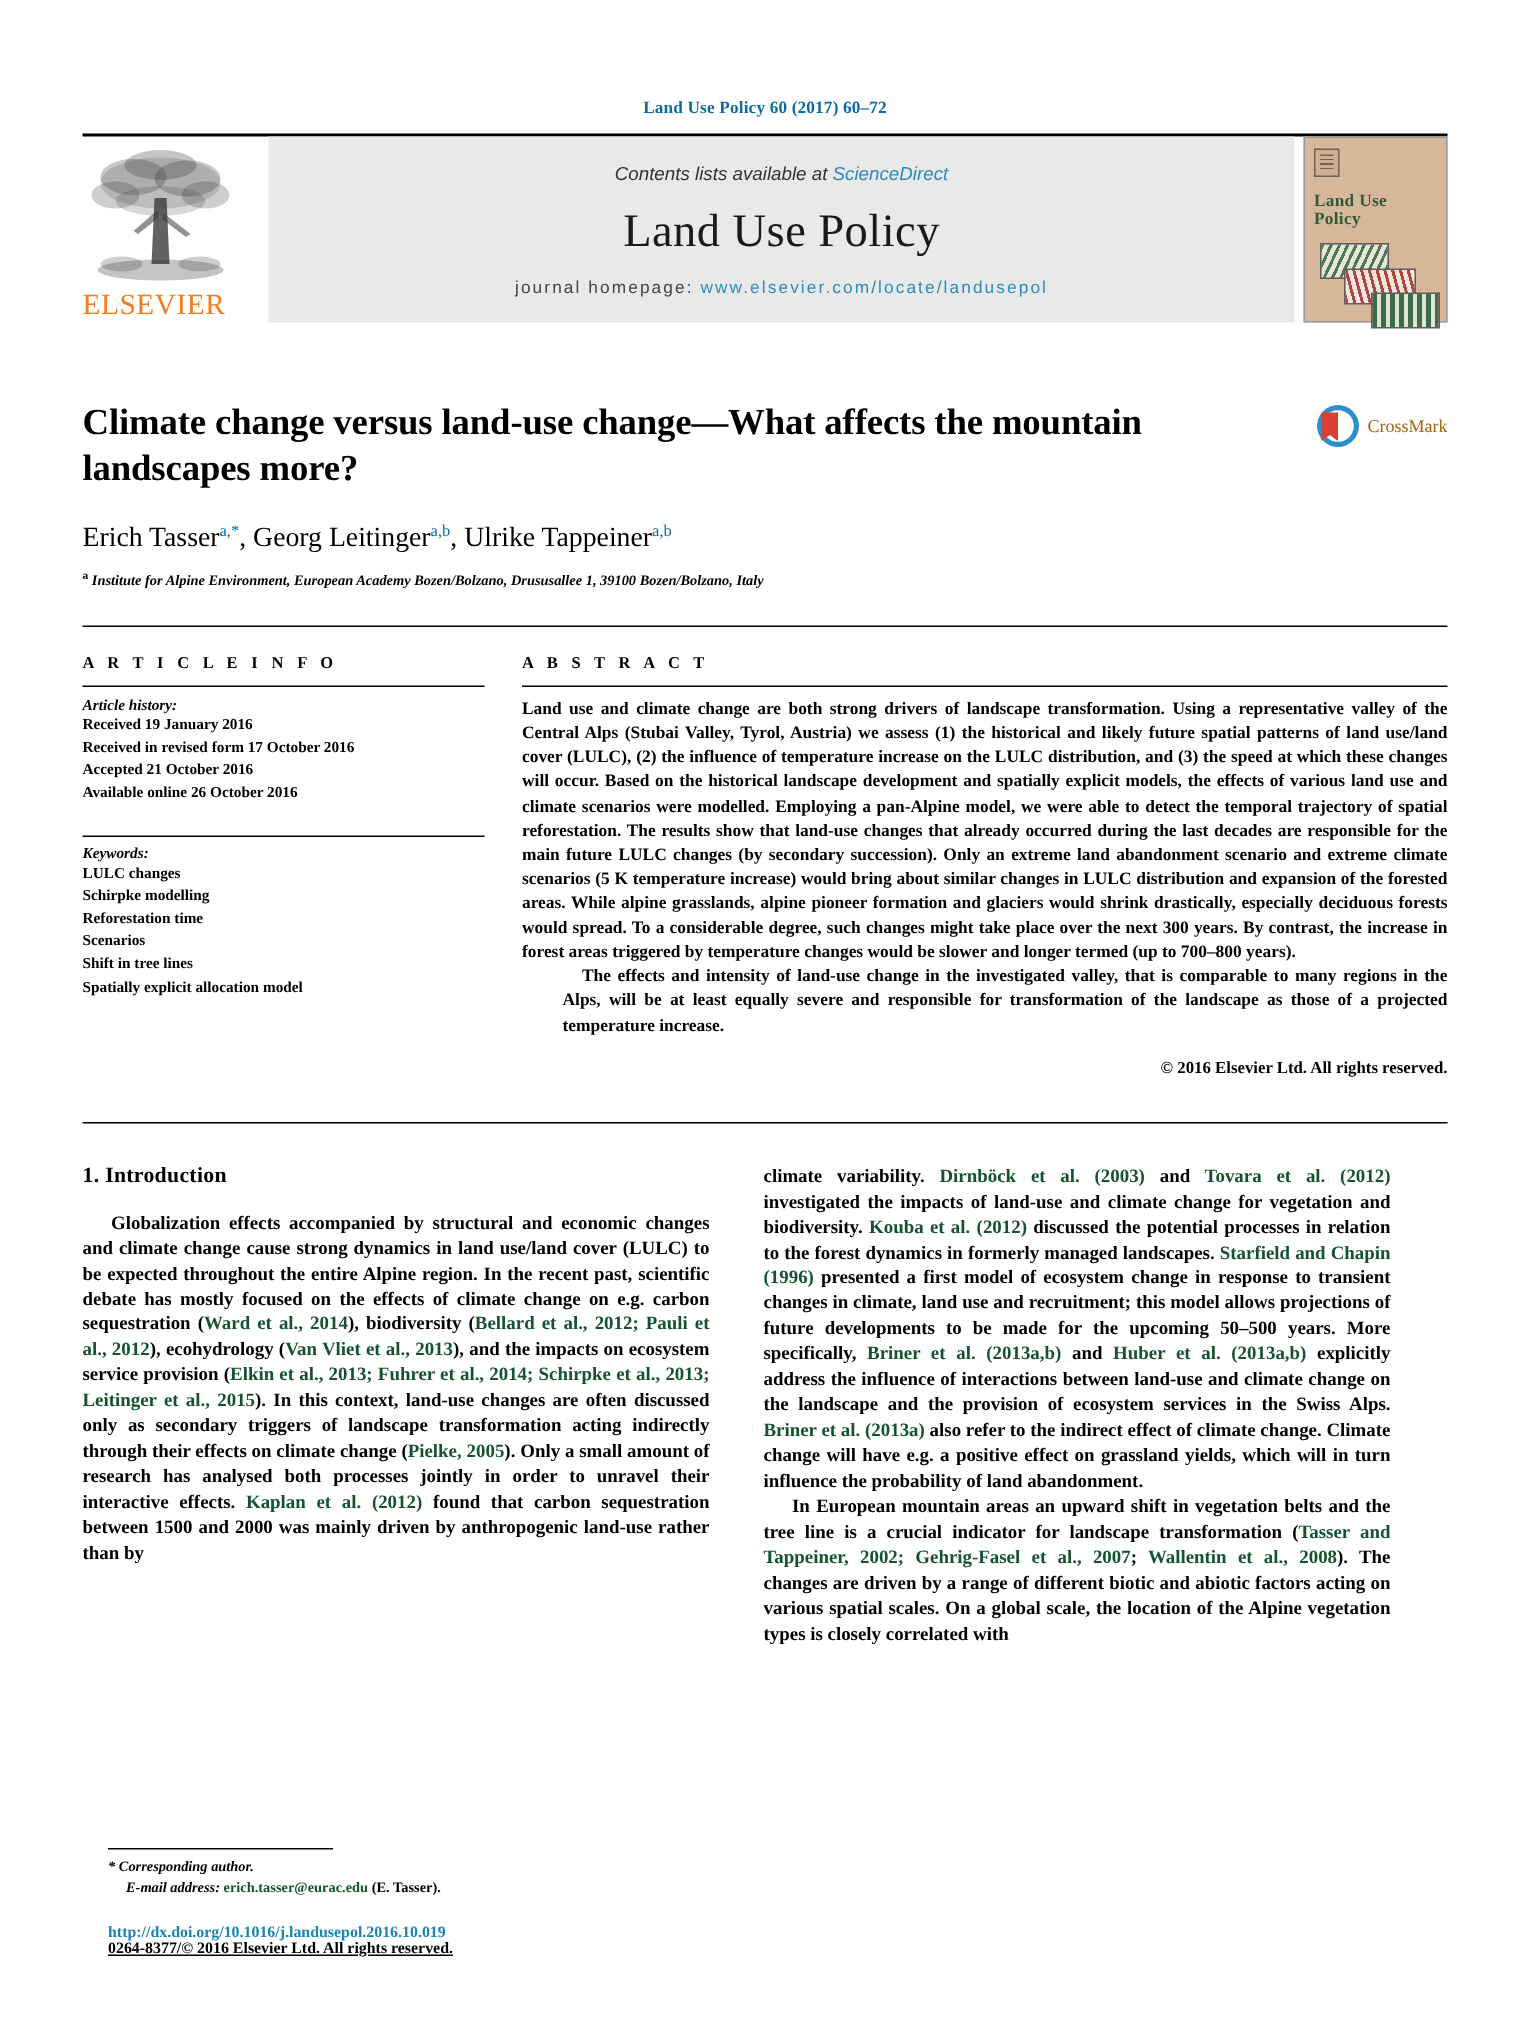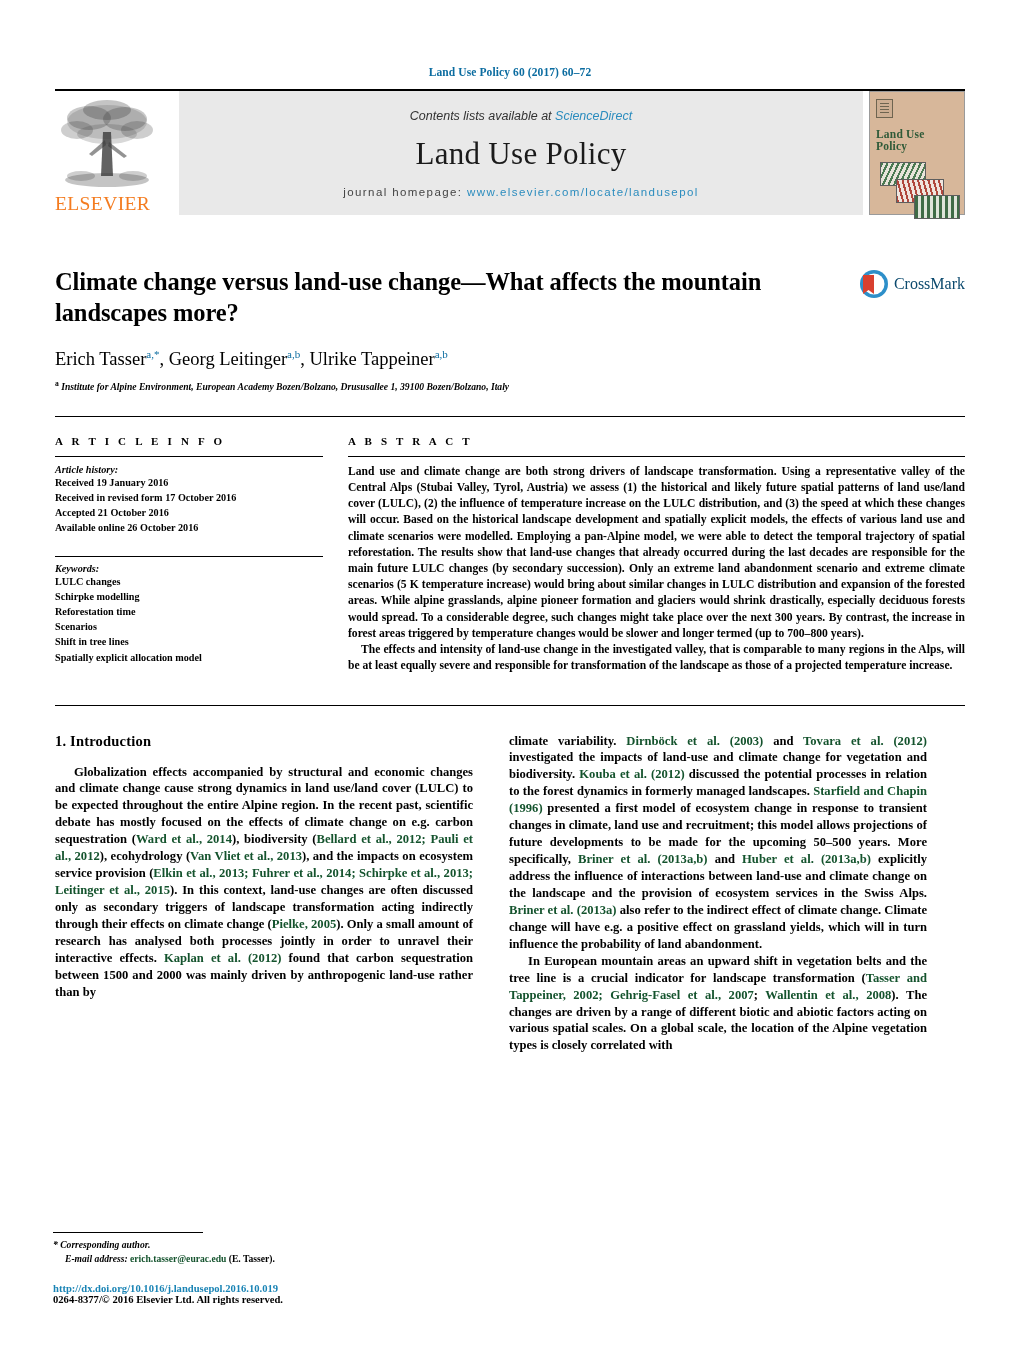--- a/index.html
+++ b/index.html
@@ -148,22 +148,22 @@
   .crossmark {
     position: absolute;
     right: 0px;
     top: 2px;
     display: flex;
     align-items: center;
     gap: 5px;
   }
   .crossmark-text {
     font-family: "Liberation Serif", serif;
-    font-size: 16px;
-    color: #0c4a6e;
+    font-size: 12px;
+    color: #a16207;
   }
   .authors {
     font-family: "Liberation Serif", serif;
     font-size: 18.5px;
     margin-top: 19px;
     letter-spacing: 0;
   }
   .authors sup { font-size: 11px; color: #0b6ca0; }
   .authors sup.ast { color: #0b6ca0; }
   .affil {
@@ -212,21 +212,21 @@
   .kw-block { margin-top: 21px; }
   .kw-block .hairline { margin-bottom: 6px; }
 
   .abstract-body {
     font-size: 11.6px;
     line-height: 1.40;
     text-align: justify;
     font-weight: bold;
   }
   .abstract-body p { margin: 0; text-indent: 0; }
-  .abstract-body p + p { text-indent: 13px; }
+  .abstract-body p + p { text-indent: 13px; margin-left: 27px; }
   .copyright {
     text-align: right;
     font-size: 11.2px;
     font-weight: bold;
     margin-top: 14px;
   }
 
   .body-rule {
     border-top: 1.6px solid #000;
     margin-top: 30px;
@@ -255,21 +255,21 @@
   .body-text p { margin: 0; text-indent: 19px; }
   .body-text p.noindent { text-indent: 0; }
   a.ref, .ref {
     color: #14532d;
     text-decoration: none;
   }
 
   
   .footnote {
     position: absolute;
-    left: 53px;
+    left: 72px;
     bottom: 46px;
     width: 418px;
     margin-top: 20px;
   }
   .fn-rule {
     border-top: 1px solid #000;
     width: 150px;
     margin-bottom: 5px;
   }
   .fn-line {
@@ -280,20 +280,21 @@
   .fn-line .it { font-style: italic; }
   .doi-block { margin-top: 17px; }
   .doi-link {
     color: #1a84b5;
     font-size: 10.6px;
     font-weight: bold;
   }
   .issn-line {
     font-size: 10.6px;
     font-weight: bold;
+    text-decoration: underline;
   }
 </style>
 </head>
 <body>
 
 <div class="page">
 
   <div class="runhead">Land Use Policy 60 (2017) 60–72</div>
 
   <div class="masthead">
@@ -389,20 +390,21 @@
       </div>
     </div>
 
     <div class="col-abs">
       <div class="sec-label">A B S T R A C T</div>
       <div class="hairline"></div>
       <div class="abstract-body">
         <p>Land use and climate change are both strong drivers of landscape transformation. Using a representative valley of the Central Alps (Stubai Valley, Tyrol, Austria) we assess (1) the historical and likely future spatial patterns of land use/land cover (LULC), (2) the influence of temperature increase on the LULC distribution, and (3) the speed at which these changes will occur. Based on the historical landscape development and spatially explicit models, the effects of various land use and climate scenarios were modelled. Employing a pan-Alpine model, we were able to detect the temporal trajectory of spatial reforestation. The results show that land-use changes that already occurred during the last decades are responsible for the main future LULC changes (by secondary succession). Only an extreme land abandonment scenario and extreme climate scenarios (5 K temperature increase) would bring about similar changes in LULC distribution and expansion of the forested areas. While alpine grasslands, alpine pioneer formation and glaciers would shrink drastically, especially deciduous forests would spread. To a considerable degree, such changes might take place over the next 300 years. By contrast, the increase in forest areas triggered by temperature changes would be slower and longer termed (up to 700–800 years).</p>
         <p>The effects and intensity of land-use change in the investigated valley, that is comparable to many regions in the Alps, will be at least equally severe and responsible for transformation of the landscape as those of a projected temperature increase.</p>
       </div>
+      <div class="copyright">© 2016 Elsevier Ltd. All rights reserved.</div>
     </div>
   </div>
 
   <div class="body-rule"></div>
 
   <div class="body-cols">
     <div class="bcol">
       <h2 class="section-head">1. Introduction</h2>
       <div class="body-text">
         <p>Globalization effects accompanied by structural and economic changes and climate change cause strong dynamics in land use/land cover (LULC) to be expected throughout the entire Alpine region. In the recent past, scientific debate has mostly focused on the effects of climate change on e.g. carbon sequestration (<span class="ref">Ward et al., 2014</span>), biodiversity (<span class="ref">Bellard et al., 2012; Pauli et al., 2012</span>), ecohydrology (<span class="ref">Van Vliet et al., 2013</span>), and the impacts on ecosystem service provision (<span class="ref">Elkin et al., 2013; Fuhrer et al., 2014; Schirpke et al., 2013; Leitinger et al., 2015</span>). In this context, land-use changes are often discussed only as secondary triggers of landscape transformation acting indirectly through their effects on climate change (<span class="ref">Pielke, 2005</span>). Only a small amount of research has analysed both processes jointly in order to unravel their interactive effects. <span class="ref">Kaplan et al. (2012)</span> found that carbon sequestration between 1500 and 2000 was mainly driven by anthropogenic land-use rather than by</p>

